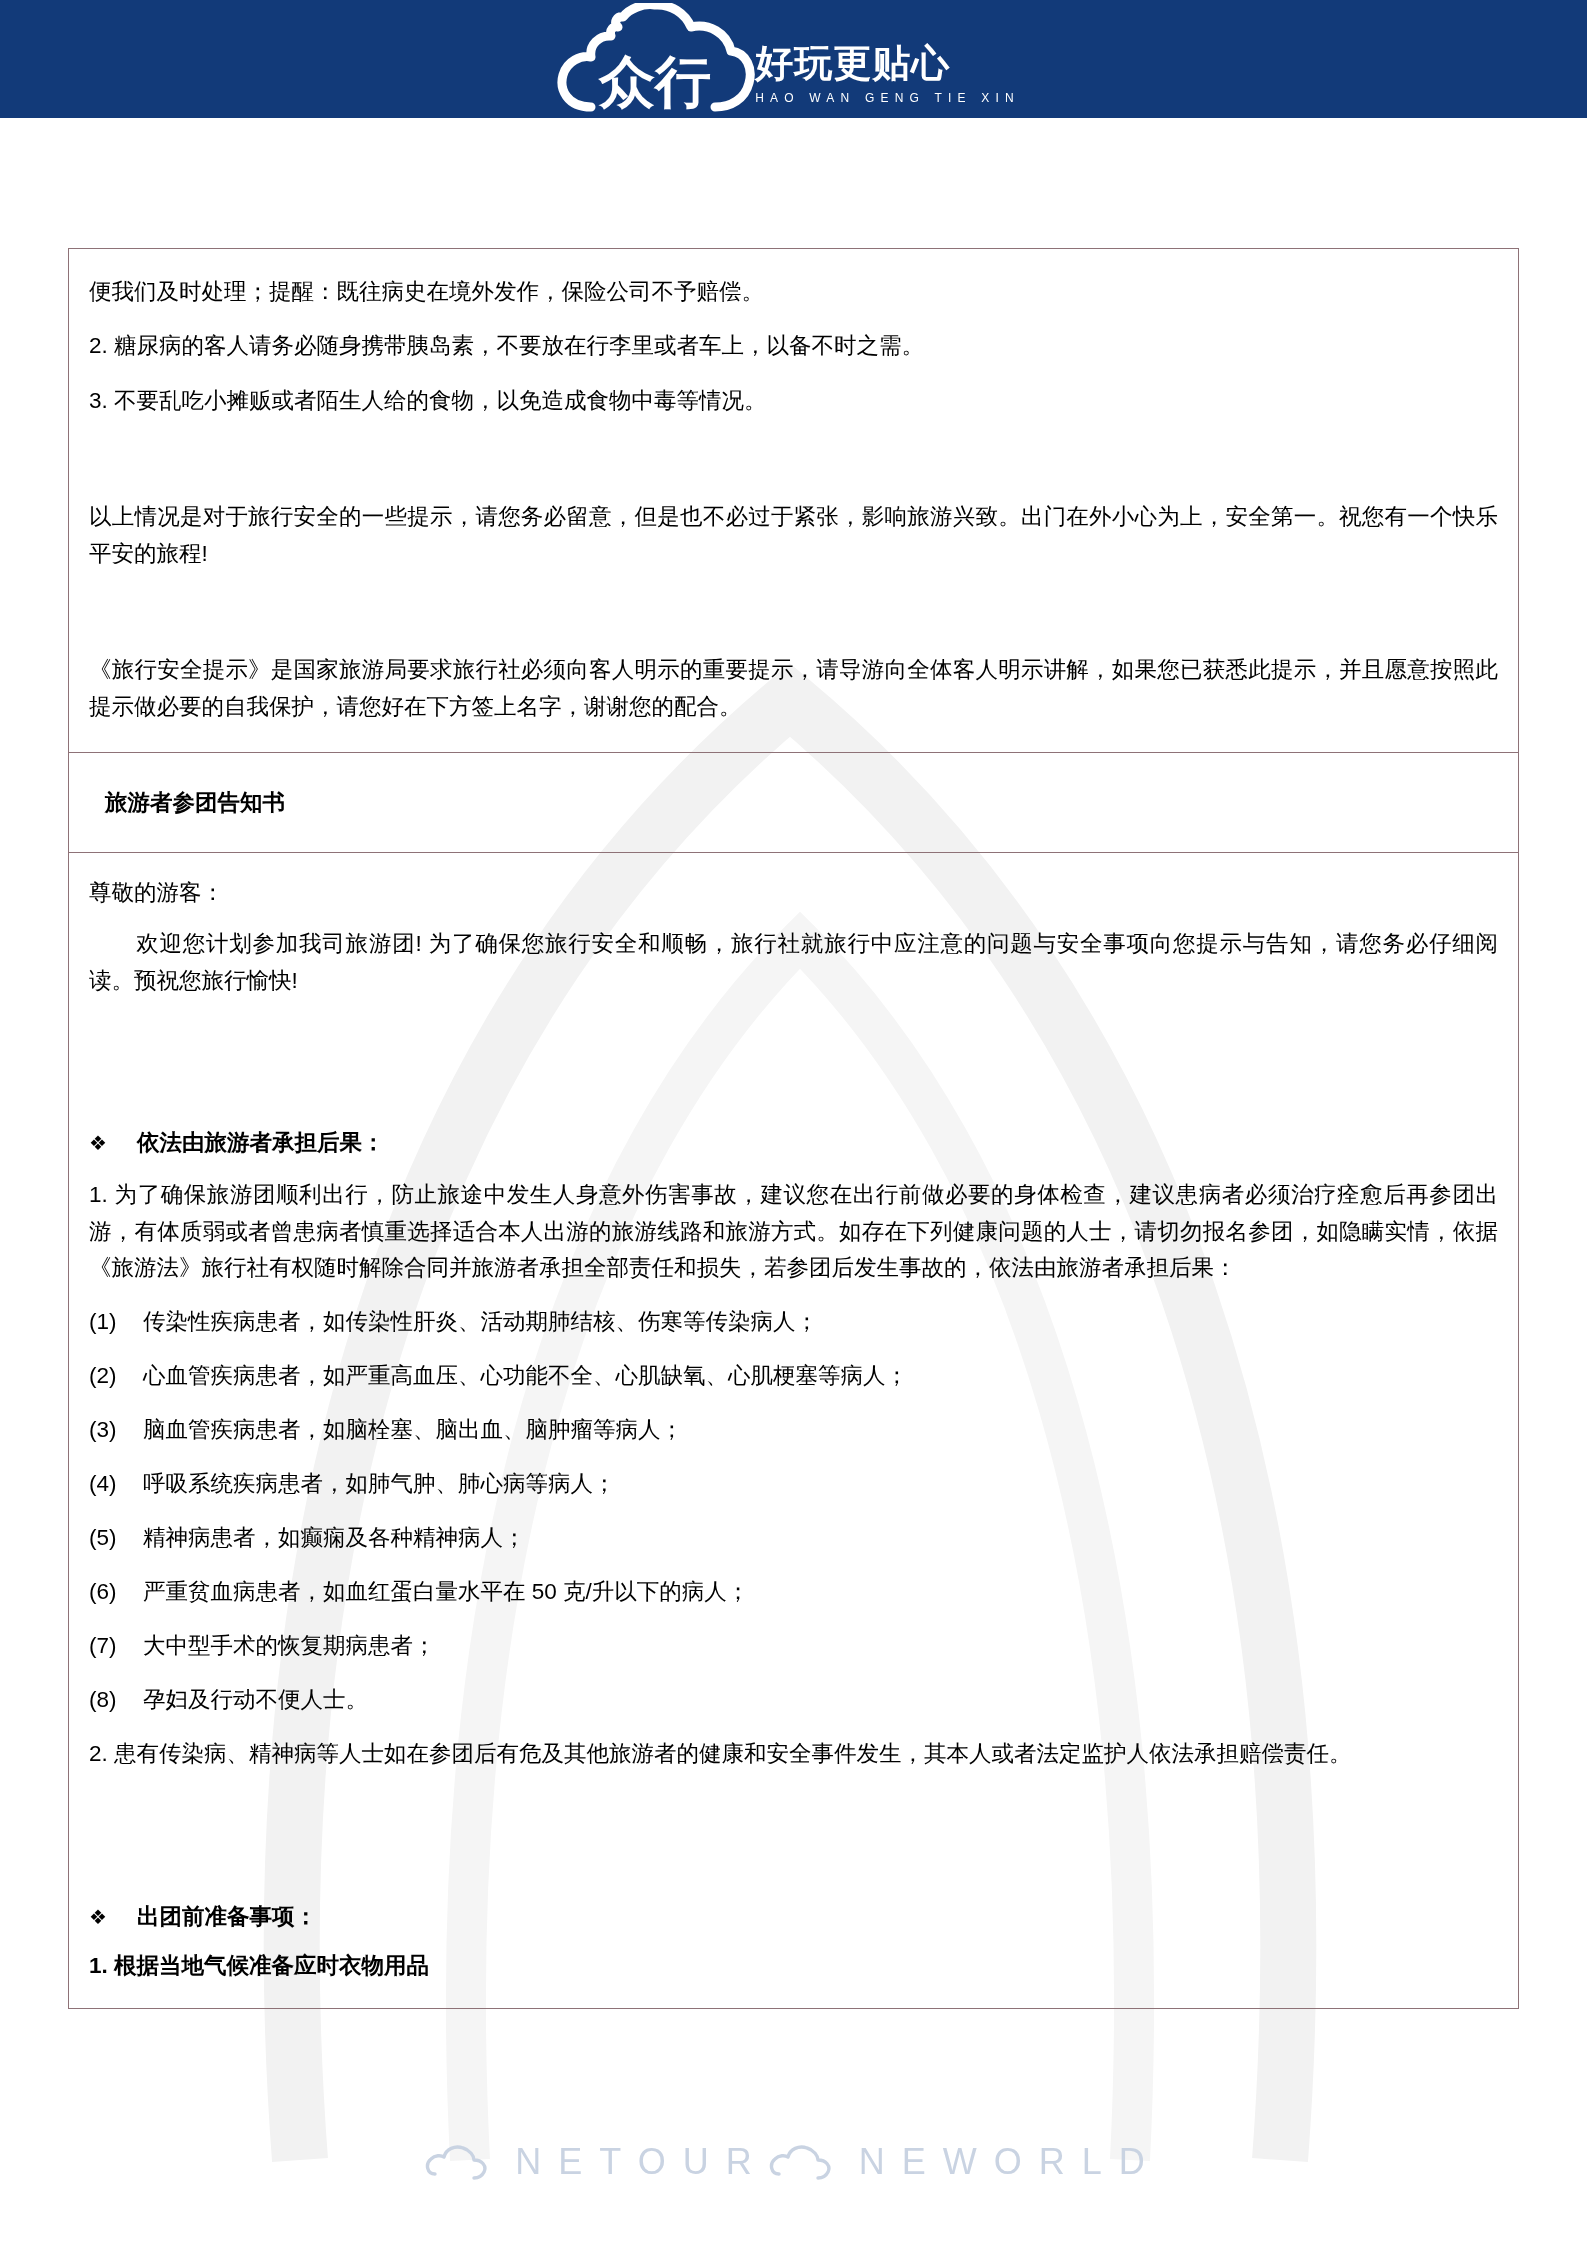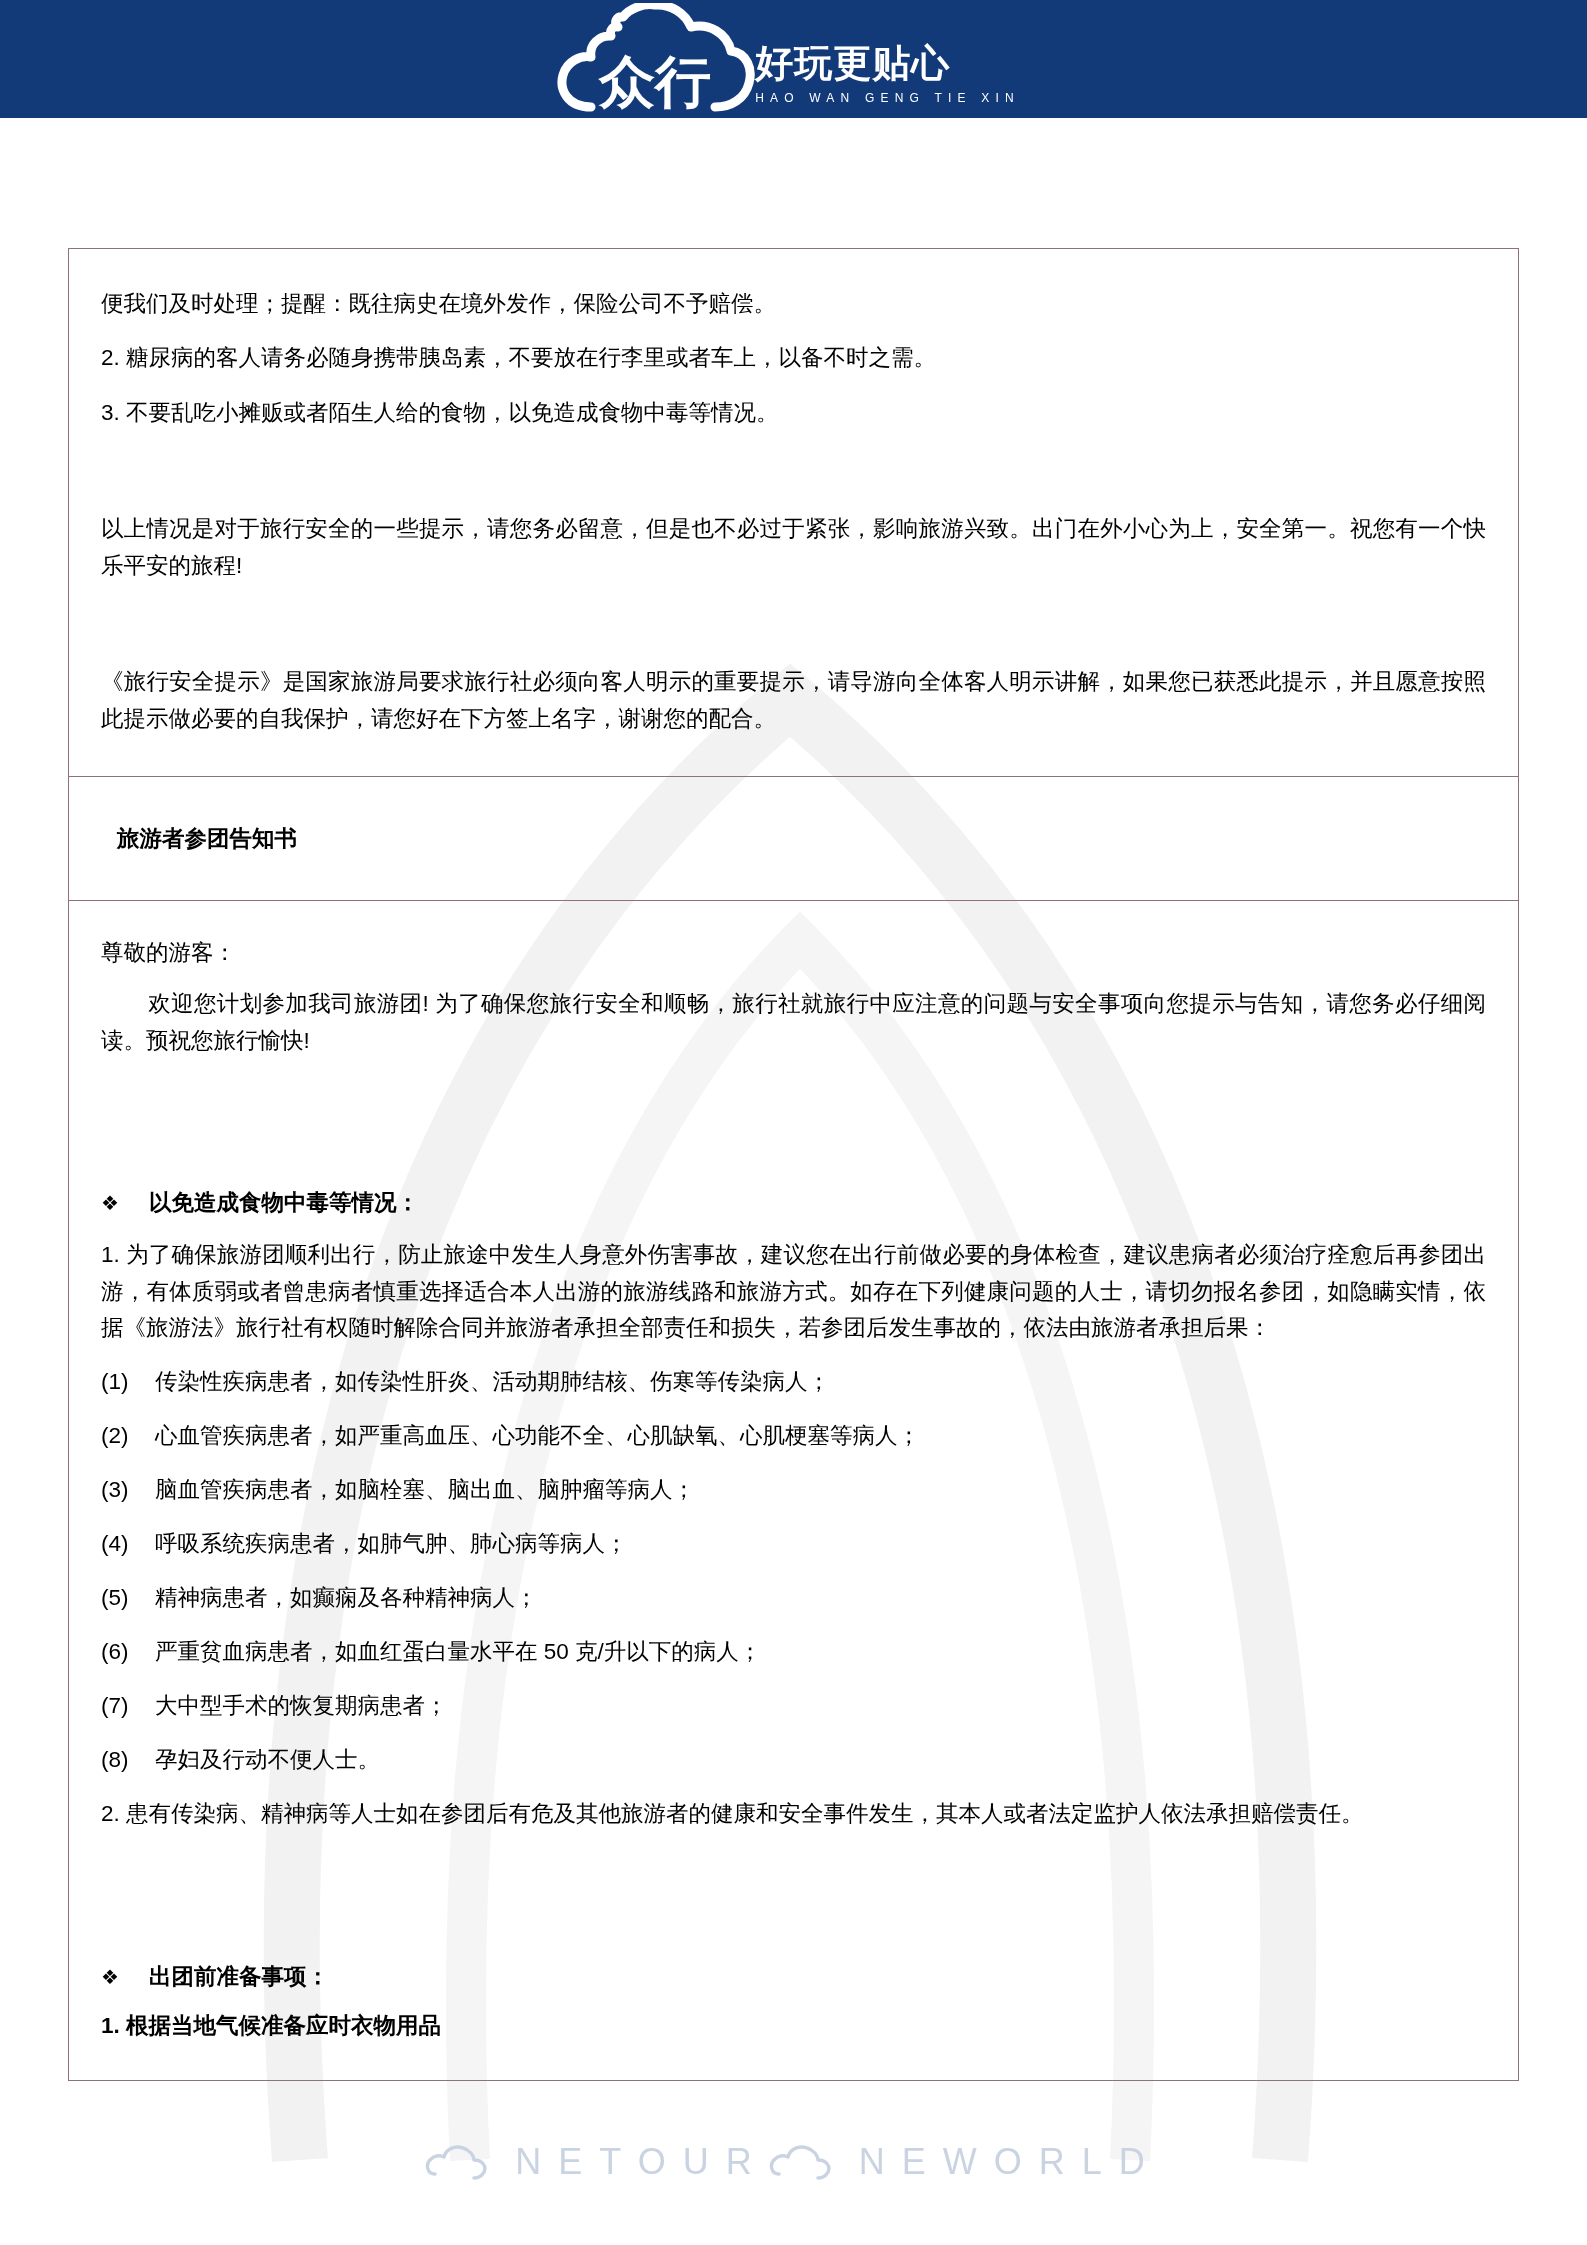--- a/index.html
+++ b/index.html
@@ -81,21 +81,21 @@
     padding: 130px 68px 0 68px;
   }
 
   table.doc-table {
     width: 1451px;
     border-collapse: collapse;
     table-layout: fixed;
   }
   table.doc-table td {
     border: 1px solid #8E7277;
-    padding: 12px;
+    padding: 0;
     vertical-align: top;
   }
 
   .cell-pad {
     padding: 16px 20px 18px 20px;
   }
 
   p.line {
     margin: 0 0 0 0;
     padding: 9px 0 9px 0;
@@ -256,21 +256,21 @@
 
               <p class="line tight">尊敬的游客：</p>
 
               <p class="line indent">欢迎您计划参加我司旅游团! 为了确保您旅行安全和顺畅，旅行社就旅行中应注意的问题与安全事项向您提示与告知，请您务必仔细阅读。预祝您旅行愉快!</p>
 
               <p class="blank"></p>
               <p class="blank"></p>
 
               <div class="bullet-head">
                 <span class="bullet-glyph">❖</span>
-                <span>以免造成食物中毒等情况：</span>
+                <span>依法由旅游者承担后果：</span>
               </div>
 
               <p class="line">1. 为了确保旅游团顺利出行，防止旅途中发生人身意外伤害事故，建议您在出行前做必要的身体检查，建议患病者必须治疗痊愈后再参团出游，有体质弱或者曾患病者慎重选择适合本人出游的旅游线路和旅游方式。如存在下列健康问题的人士，请切勿报名参团，如隐瞒实情，依据《旅游法》旅行社有权随时解除合同并旅游者承担全部责任和损失，若参团后发生事故的，依法由旅游者承担后果：</p>
 
               <div class="sub-item">
                 <span class="sub-item-num">(1)</span>
                 <span class="sub-item-text">传染性疾病患者，如传染性肝炎、活动期肺结核、伤寒等传染病人；</span>
               </div>
               <div class="sub-item">
                 <span class="sub-item-num">(2)</span>

